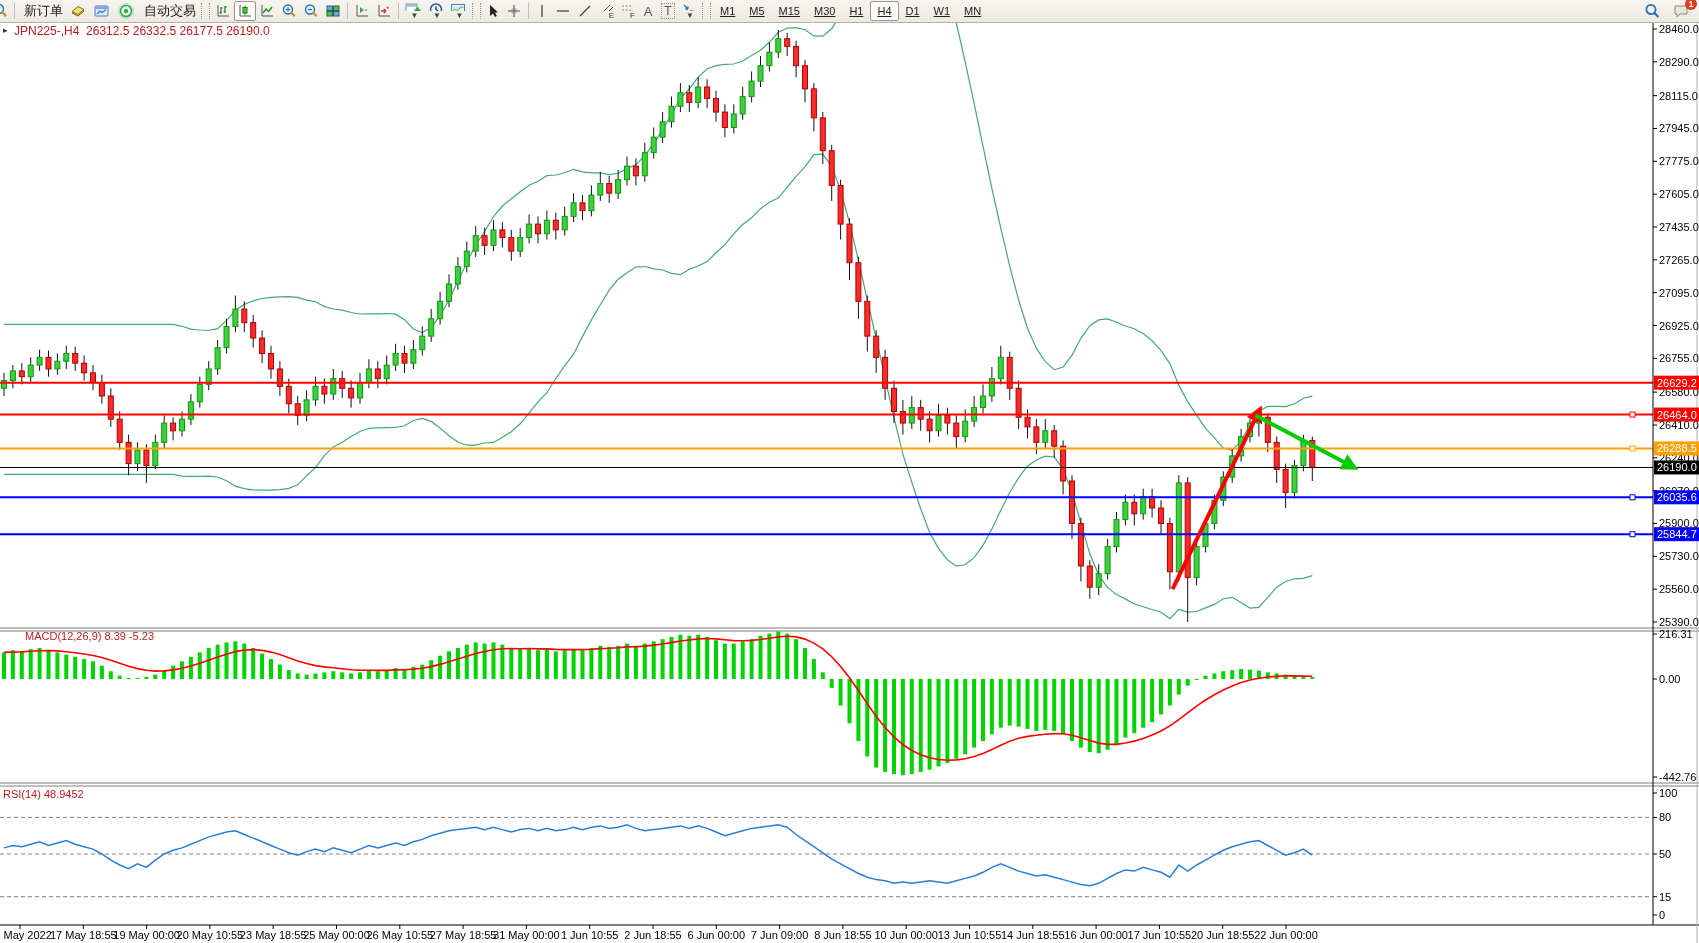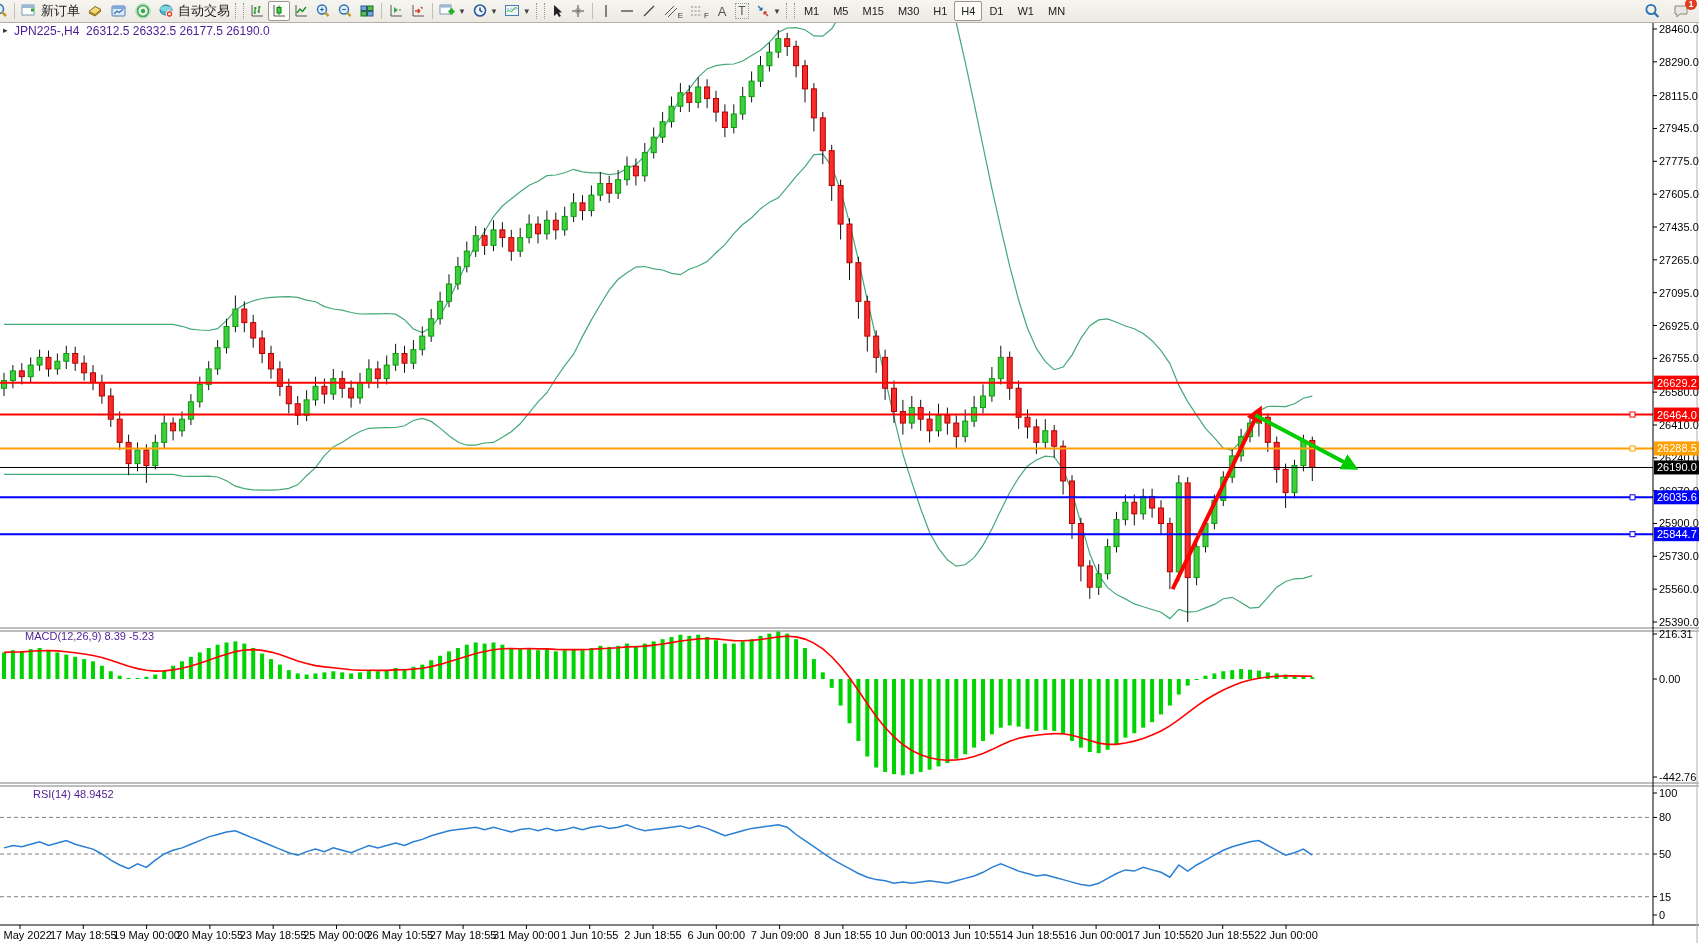--- a/index.html
+++ b/index.html
@@ -3,41 +3,41 @@
 <meta charset="utf-8">
 <style>
   html,body{margin:0;padding:0;background:#e9e7e1;}
   #app{position:relative;width:1699px;height:943px;background:#ffffff;overflow:hidden;
        font-family:"Liberation Sans",sans-serif;-webkit-font-smoothing:none;}
   
   #toolbar{position:absolute;left:0;top:0;width:1699px;height:22px;
            background:linear-gradient(#f7f5f0,#ece9e2);border-bottom:1px solid #b4b1a9;
            display:flex;align-items:center;white-space:nowrap;z-index:30;}
   .tbtn{height:20px;min-width:20px;display:inline-flex;align-items:center;justify-content:center;
-        padding:0 2px;border:1px solid transparent;border-radius:2px;box-sizing:border-box;}
+        padding:0 2px;border:1px solid transparent;border-radius:2px;box-sizing:border-box;flex-direction:column;}
   .tbtn.pressed{background:#fdfcf9;border:1px solid #9a978e;}
   .tlabel{font-size:13px;color:#1a1a1a;margin-left:3px;}
   .grip{width:7px;height:16px;margin:0 2px;border-left:1px dotted #9b988f;border-right:1px dotted #9b988f;}
   .vsep{width:1px;height:16px;background:#c2bfb6;margin:0 3px;}
   .dd{font-size:8px;color:#444;margin-left:2px;}
   .tf-btn{height:18px;padding:0 6px;display:inline-flex;align-items:center;font-size:11px;
-          color:#222;border:1px solid transparent;border-radius:2px;}
+          color:#222;border:1px solid transparent;border-radius:2px;text-decoration:underline;}
   .tf-btn.active{background:#fbfaf6;border:1px solid #9a978e;}
   #tb-right{position:absolute;right:6px;top:1px;display:flex;align-items:center;gap:6px;}
   .badge{position:absolute;right:-5px;top:-4px;width:12px;height:12px;border-radius:50%;
          background:#e03c1f;color:#fff;font-size:9px;font-weight:bold;display:flex;
          align-items:center;justify-content:center;}
   .glyph{font-size:11px;color:#333;}
   
-  .ovtext{position:absolute;font-size:12px;color:#4c1d95;z-index:20;}
+  .ovtext{position:absolute;font-size:12px;color:#b91c1c;z-index:20;}
   #chart-title{left:14px;top:24px;}
   #oct{left:3px;top:25px;font-size:9px;color:#333;}
   #macd-label,#rsi-label{font-size:11px;}
   #macd-label{left:3px;top:630px;padding-left:22px;}
-  #rsi-label{left:3px;top:788px;margin-left:30px;}
+  #rsi-label{left:3px;top:788px;}
   #chart-svg{position:absolute;left:0;top:22px;z-index:5;}
   svg text{font-family:"Liberation Sans",sans-serif;}
 </style>
 </head>
 <body>
 
 <div id="app">
 
   <div id="toolbar">
     <div class="tbtn" style="margin-left:-11px">

